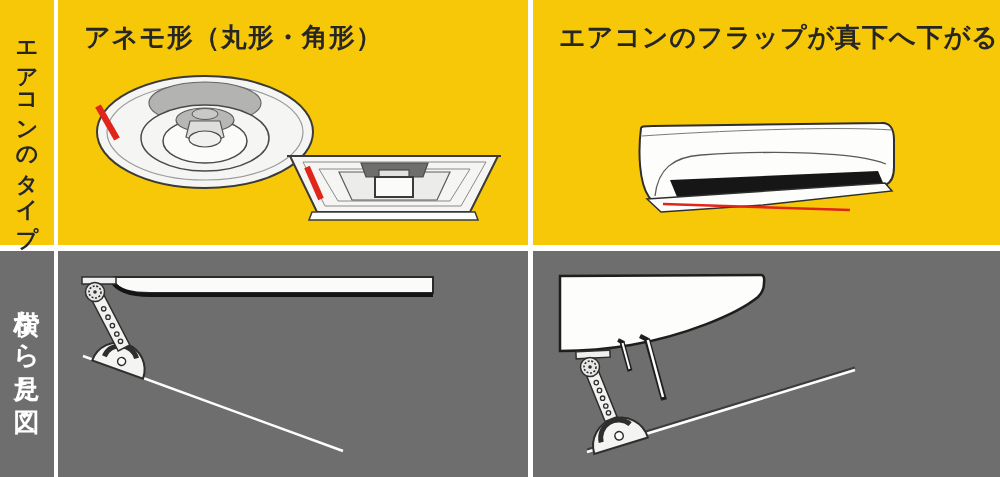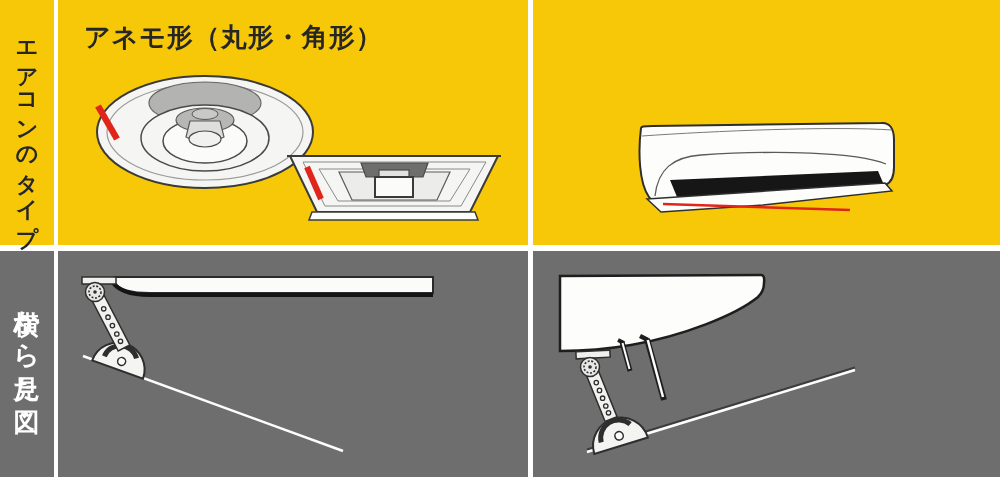--- a/index.html
+++ b/index.html
@@ -123,20 +123,21 @@
       <g>
         <path d="M108,128 C105,152 106,183 116,197 C119,202 126,204 134,203 L352,185 C358,183 361,176 361,167 L361,140 C361,129 357,122 348,123 L120,126 C112,126.5 109,125.5 108,128 Z" fill="#fdfdfb" stroke="#2e2e2e" stroke-width="2"></path>
         <path d="M109,136 C180,131 300,126 359,130" fill="none" stroke="#7a7a78" stroke-width="1"></path>
         <path d="M122,196 C125,169 140,157 168,155 C243,150 323,152 353,164" fill="none" stroke="#5a5a58" stroke-width="1.3"></path>
         <polygon points="137,180 345,171 351,185 144,197" fill="#161616"></polygon>
         <path d="M114,199 L352,183 L359,191 L230,205 L128,212 Z" fill="#fdfdfb" stroke="#2e2e2e" stroke-width="1.5"></path>
         <line x1="130" y1="204" x2="317" y2="210" class="accent" stroke-width="2.4"></line>
       </g>
     </svg>
     <div class="cell-title">
+      <span class="line">エアコンのフラップが真下へ下がる</span>
     </div>
   </div>
 
   <div class="label-cell label-bottom">
     <span class="vtext vtext-bottom">横から見た図</span>
   </div>
 
   <div class="cell cell-gray cell-side-left">
     <svg class="illus" viewBox="0 0 470 226">
 

